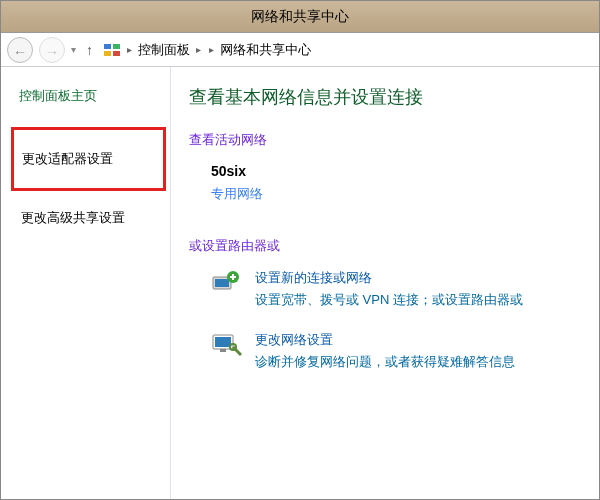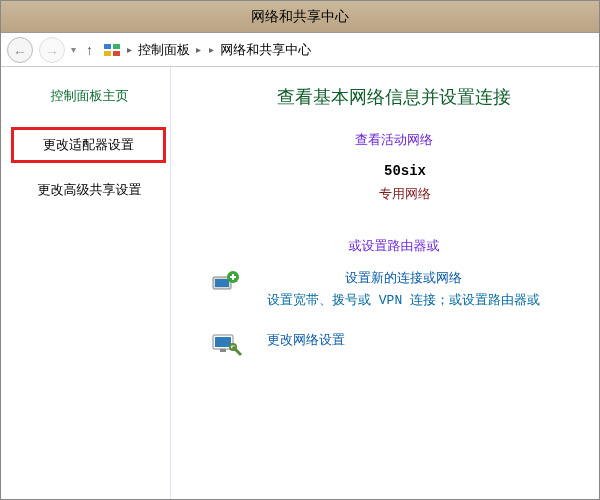--- a/index.html
+++ b/index.html
@@ -49,21 +49,20 @@
   .breadcrumb {
     display: flex; align-items: center; gap: 4px;
     font-size: 13px;
     color: #000;
   }
   .bc-sep { color: #666; font-size: 10px; padding: 0 2px; }
   .bc-item { white-space: nowrap; }
   .main {
     display: flex;
     height: calc(100% - 66px);
-    text-align: center;
   }
   .sidebar {
     width: 170px;
     padding: 20px 10px 10px 18px;
     border-right: 1px solid #e0e0ff;
     background: #fff;
   }
   .sidebar-title {
     color: #0a6b2f;
     font-size: 13px;
@@ -73,49 +72,48 @@
     display: block;
     color: #000;
     font-size: 13px;
     margin-bottom: 20px;
     padding: 4px 2px;
   }
   .highlighted {
     border: 3px solid #e62020;
     margin-left: -8px;
     margin-right: -6px;
-    padding: 6px 8px;
+    padding: 20px 8px;
     margin-bottom: 14px;
   }
   .content {
     flex: 1;
     padding: 18px 0 0 18px;
-    font-family: Liberation Mono, monospace;
   }
   .content h1 {
     color: #0f5d2a;
     font-size: 18px;
     font-weight: normal;
     margin-bottom: 22px;
   }
   .section-title {
     font-size: 13px;
     color: #6d28d9;
     margin-bottom: 14px;
   }
   .network-block {
     margin-left: 22px;
     margin-bottom: 34px;
   }
   .network-name { font-size: 14px; font-weight: bold; margin-bottom: 6px; }
-  .network-type { font-size: 13px; color: #7f1d1d; }
+  .network-type { font-size: 13px; color: #3b82f6; }
   .settings-list { margin-top: 8px; }
   .settings-item {
     display: flex;
-    gap: 24px;
+    gap: 12px;
     margin: 14px 0 22px 22px;
     align-items: flex-start;
   }
   .settings-icon {
     width: 32px; height: 28px;
     flex-shrink: 0;
   }
   .settings-text { }
   .link-title {
     color: #0a5ba8;
@@ -202,18 +200,19 @@
           <svg viewBox="0 0 32 28">
             <rect x="2" y="4" width="20" height="14" rx="1" fill="#fff" stroke="#888"></rect>
             <rect x="4" y="6" width="16" height="10" fill="#2e7db8"></rect>
             <rect x="9" y="18" width="6" height="3" fill="#888"></rect>
             <path d="M22 16 L30 24" stroke="#5a8a3a" stroke-width="3"></path>
             <circle cx="22" cy="16" r="3" fill="none" stroke="#5a8a3a" stroke-width="2"></circle>
           </svg>
         </span>
         <div class="settings-text">
           <div class="link-title">更改网络设置</div>
+          <div class="link-desc">诊断并修复网络问题，或者获得疑难解答信息</div>
         </div>
       </div>
 
     </div>
   </div>
 </div>
 
 </body></html>

